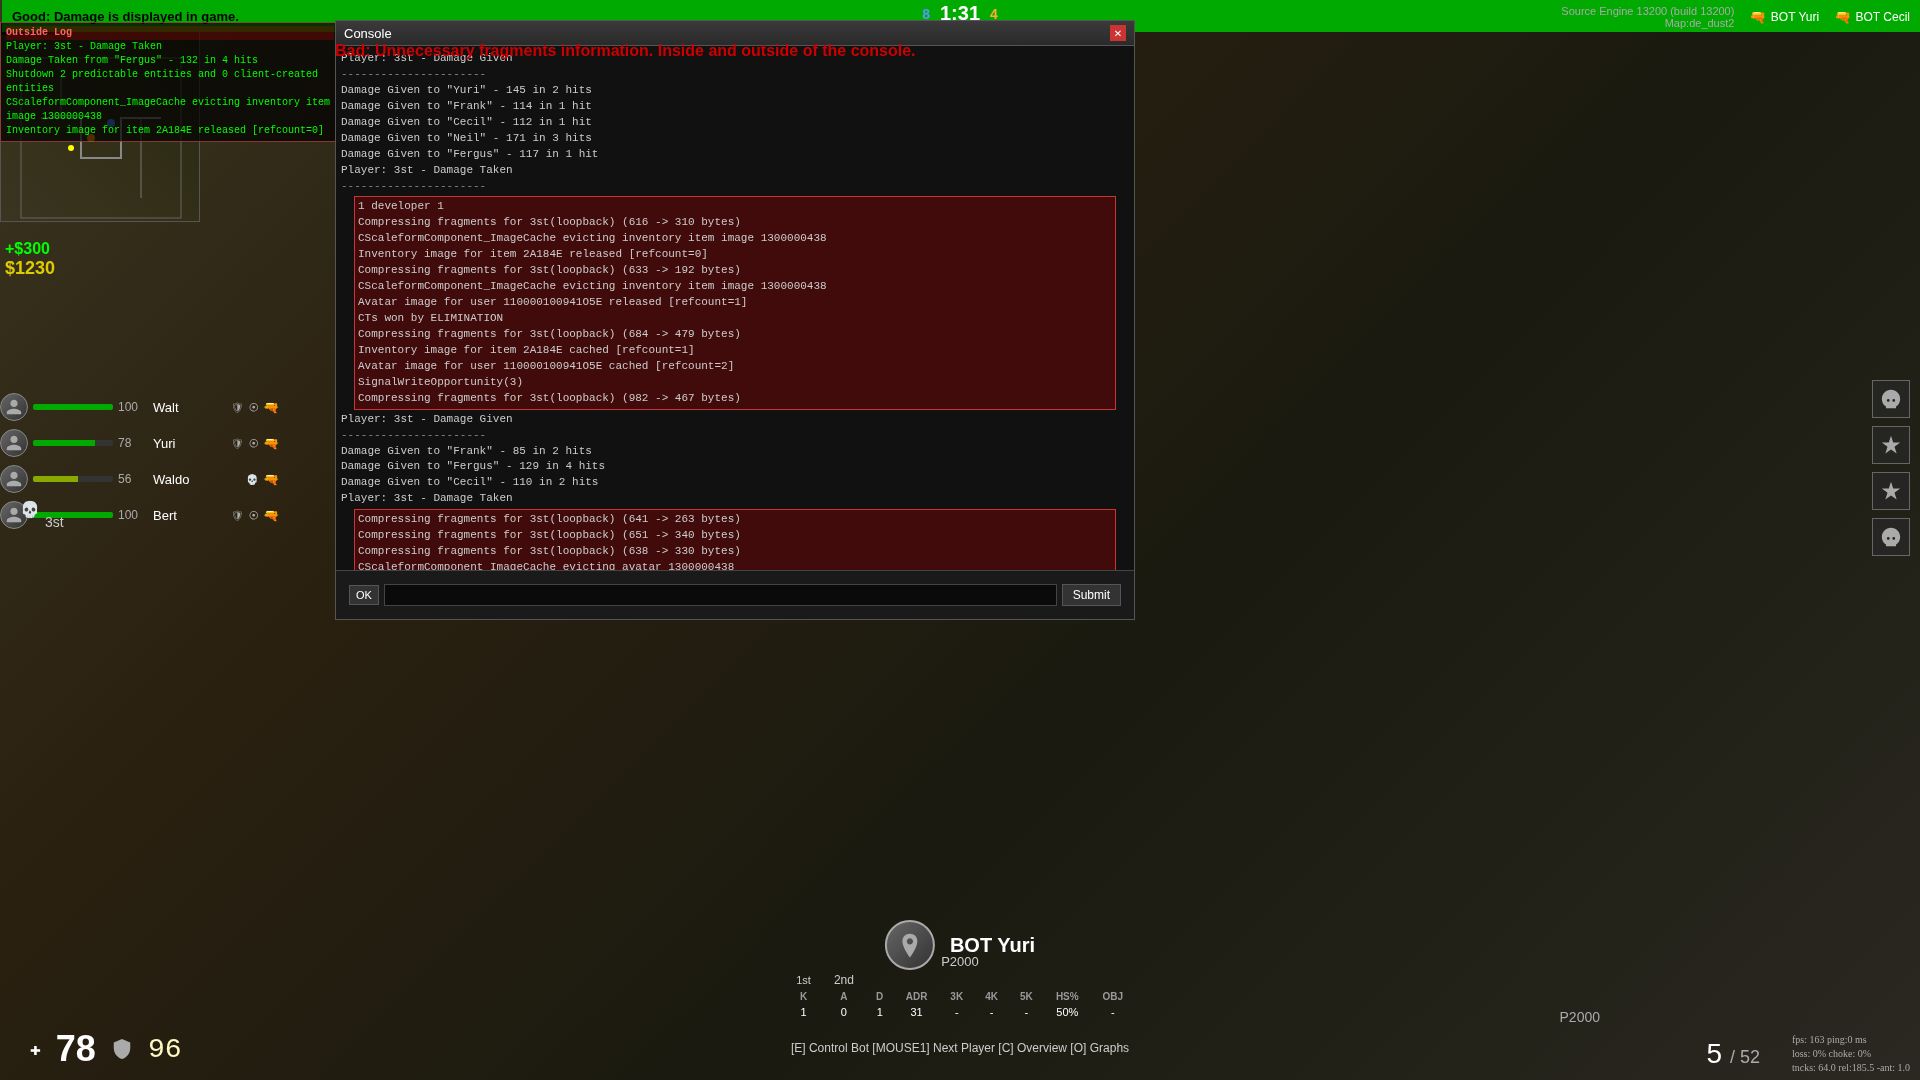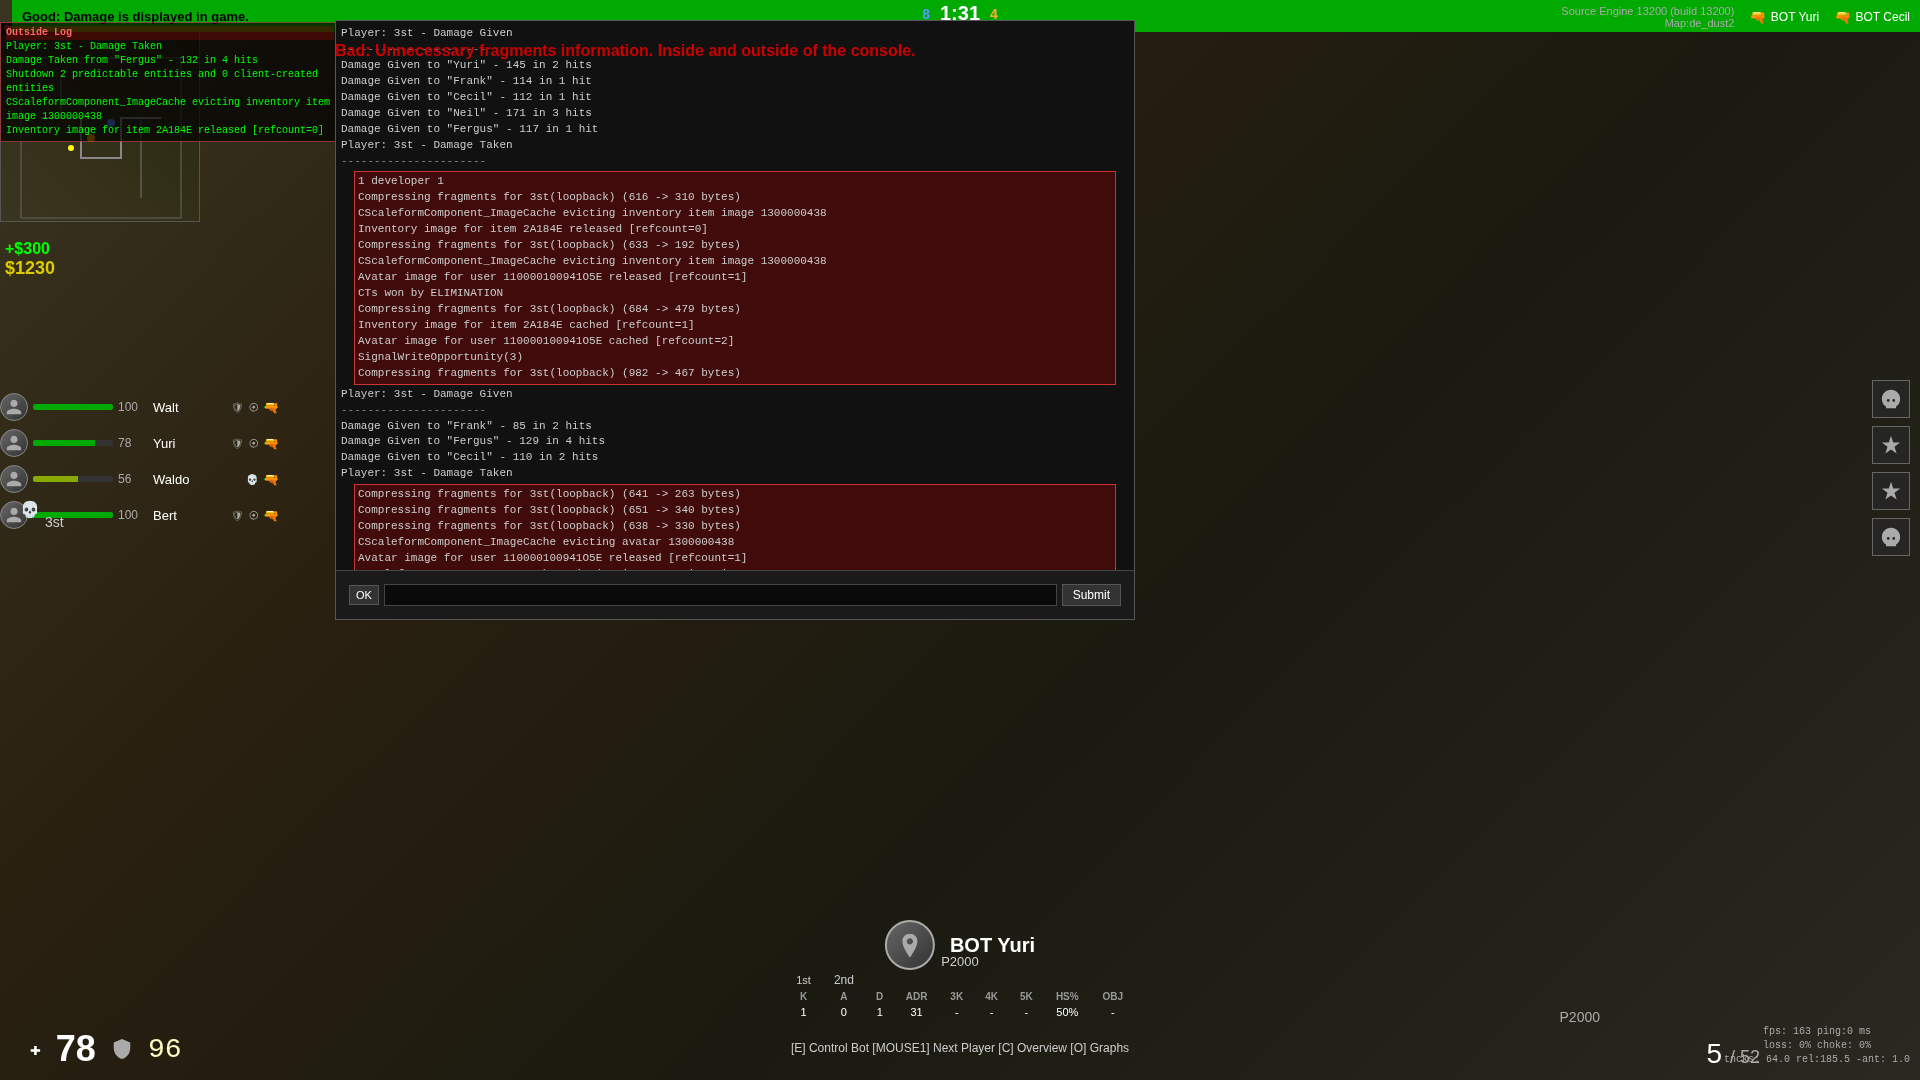--- a/index.html
+++ b/index.html
@@ -18,21 +18,21 @@
       position: absolute;
       width: 100%;
       height: 100%;
       background: linear-gradient(135deg, #3a3520 0%, #2a2010 30%, #1a1a10 60%, #2a2820 100%);
     }
 
     
     #top-banner {
       position: absolute;
       top: 0;
-      left: 12px;
+      left: 2px;
       right: 0;
       height: 22px;
       background: #00aa00;
       display: flex;
       align-items: center;
       padding: 16px 10px;
       z-index: 10;
     }
     #top-banner-text {
       color: #000;
@@ -316,26 +316,26 @@
       transform: translateX(-50%);
       color: #ccc;
       font-size: 12px;
       font-family: Arial, sans-serif;
       white-space: nowrap;
     }
 
     
     #fps-info {
       position: absolute;
-      bottom: 13px;
+      bottom: 5px;
       right: 10px;
       color: #aaa;
       font-size: 10px;
-      font-family: Liberation Mono, monospace;
-      text-align: center;
+      font-family: Liberation Serif, serif;
+      text-align: left;
       line-height: 1.4;
     }
 
     
     #console-overlay {
       position: absolute;
       top: 20px;
       left: 335px;
       width: 800px;
       height: 600px;
@@ -663,20 +663,24 @@
       </svg>
   </div>
   <div class="right-icon-box">
     <svg width="22" height="22" viewBox="0 0 24 24" fill="#aaa">
         <path d="M12 2C6.5 2 2 6.5 2 12c0 3.5 1.8 6.5 4.5 8.3V22h11v-1.7C20.2 18.5 22 15.5 22 12c0-5.5-4.5-10-10-10zm-3 13c-.8 0-1.5-.7-1.5-1.5S8.2 12 9 12s1.5.7 1.5 1.5S9.8 15 9 15zm6 0c-.8 0-1.5-.7-1.5-1.5S14.2 12 15 12s1.5.7 1.5 1.5S15.8 15 15 15z"></path>
       </svg>
   </div>
 </div>
 
 <div id="console-overlay">
+  <div id="console-titlebar">
+    <span id="console-title">Console</span>
+    <button id="console-close">✕</button>
+  </div>
   <div id="console-body">
     <span class="con-line con-section-header">Player: 3st - Damage Given</span>
     <span class="con-line con-separator">----------------------</span>
     <span class="con-line">Damage Given to "Yuri" - 145 in 2 hits</span>
     <span class="con-line">Damage Given to "Frank" - 114 in 1 hit</span>
     <span class="con-line">Damage Given to "Cecil" - 112 in 1 hit</span>
     <span class="con-line">Damage Given to "Neil" - 171 in 3 hits</span>
     <span class="con-line">Damage Given to "Fergus" - 117 in 1 hit</span>
     <span class="con-line">Player: 3st - Damage Taken</span>
     <span class="con-line con-separator">----------------------</span>

